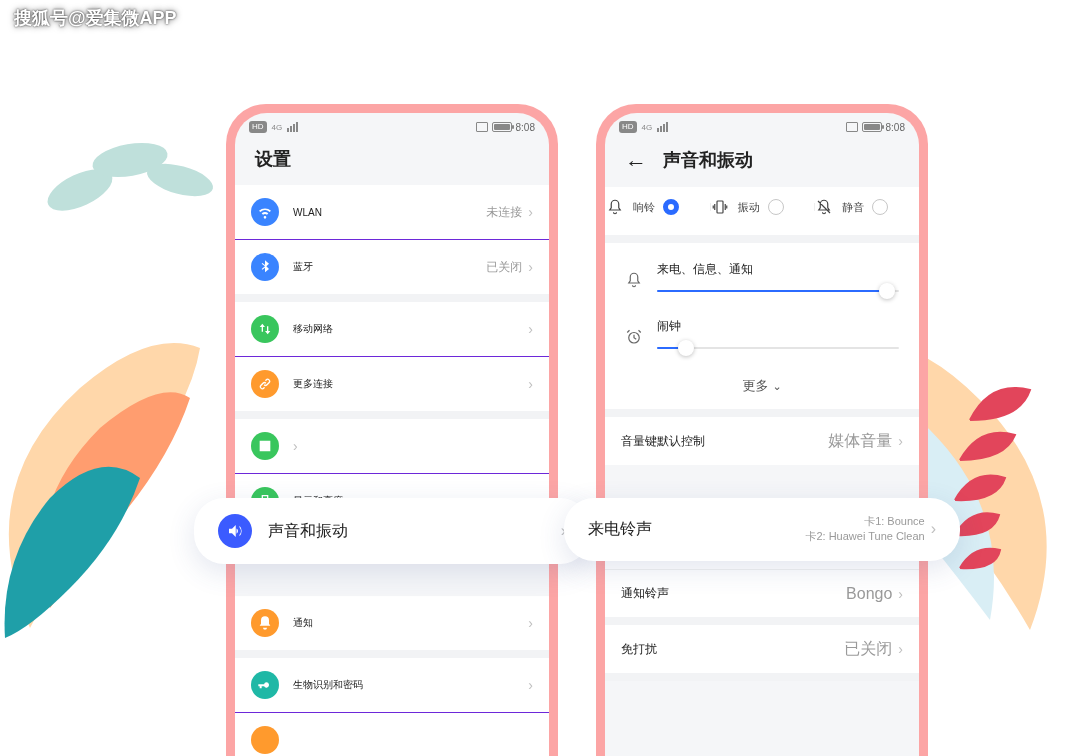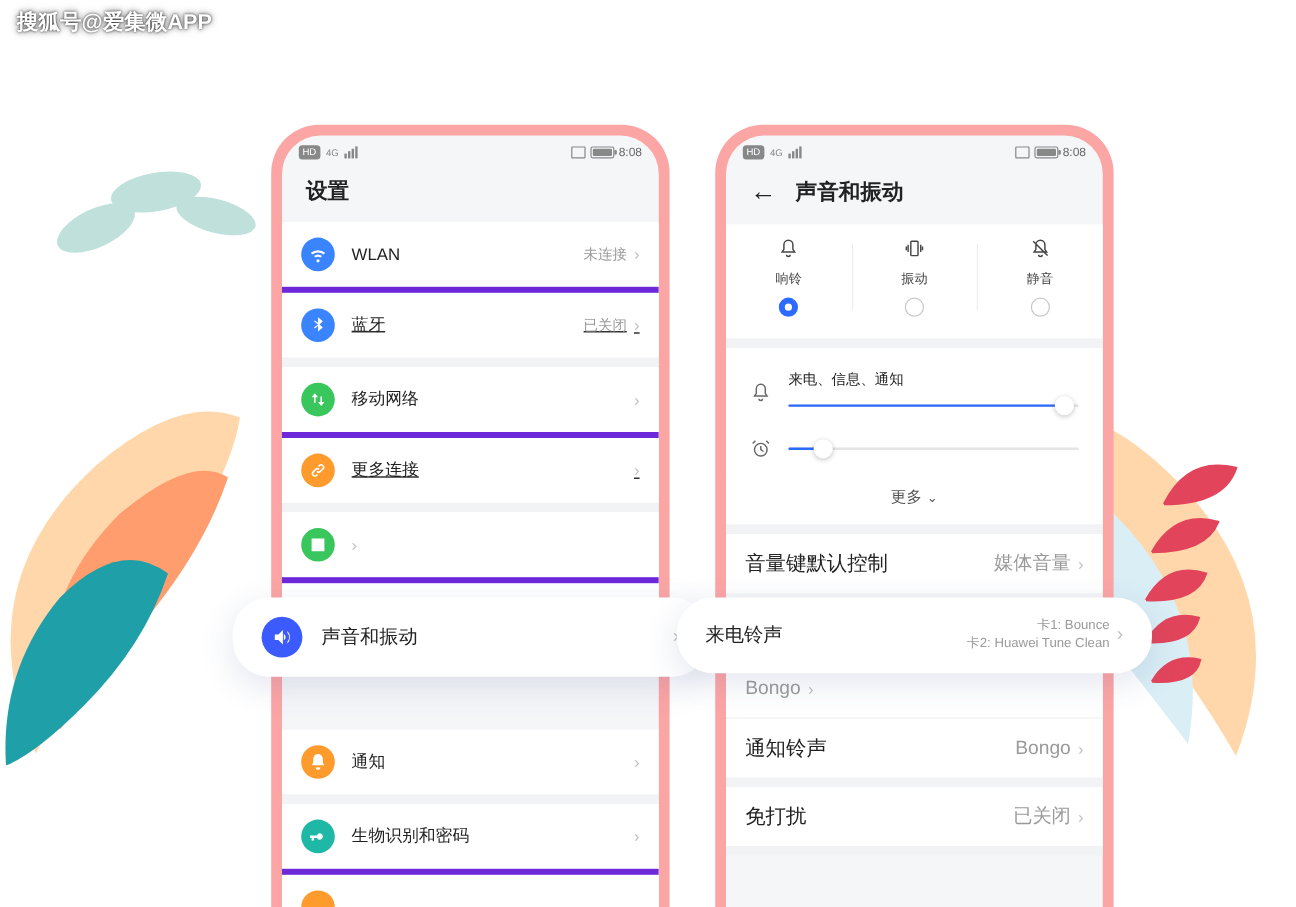--- a/index.html
+++ b/index.html
@@ -80,28 +80,28 @@
 .section { background:#fff; }
 .sep { height: 8px; background:#f2f3f5; }
 
 .row {
   display: flex;
   align-items: center;
   padding: 13px 16px;
   background: #fff;
   min-height: 52px;
 }
-.row + .row { border-top: 5px solid #6d28d9; text-decoration: underline; }
+.row + .row { border-top: 1px solid #6d28d9; }
 .row .icon-circle {
   width: 28px; height: 28px; border-radius: 50%;
   display: flex; align-items:center; justify-content:center;
   margin-right: 14px; flex-shrink:0;
 }
 .row .icon-circle svg { width: 16px; height: 16px; fill: #fff; }
-.row .label { flex: 1; font-size: 14px; color: #222; }
+.row .label { flex: 1; font-size: 10px; color: #222; }
 .row .value { font-size: 12px; color: #9a9a9a; margin-right: 6px; text-align:right; line-height:1.4;}
 .row .chev { color: #c0c0c0; font-size: 14px; }
 
 .popout {
   position: absolute;
   left: -32px; right: -32px;
   background: #fff;
   border-radius: 30px;
   box-shadow: 0 8px 28px rgba(60,80,140,.14);
   display: flex;
@@ -117,21 +117,21 @@
   margin-right: 16px;
 }
 .popout .big-icon svg{width:18px;height:18px;fill:#fff;}
 .popout .plabel { flex:1; font-size:16px; color:#222; font-weight:500;}
 .popout .pval { font-size:11px; color:#9a9a9a; text-align:right; line-height:1.4; margin-right:6px;}
 .popout .chev { color:#c0c0c0; font-size:16px;}
 
 .seg {
   display:flex; background:#fff; padding: 10px 0 18px;
 }
-.seg-item{ flex:1; display:flex; flex-direction:column; align-items:center; gap:8px; position:relative;}
+.seg-item{ flex:1; display:flex; flex-direction:row; align-items:center; gap:8px; position:relative;}
 .seg-item + .seg-item::before{content:'';position:absolute;left:0;top:6px;bottom:6px;width:1px;background:#eee;}
 .seg-icon{ width:20px;height:20px; display:flex;align-items:center;justify-content:center; color:#444;}
 .seg-icon svg{width:18px;height:18px;stroke:#444;fill:none;stroke-width:1.6;}
 .seg-label{font-size:11px;color:#444;}
 .radio{width:16px;height:16px;border-radius:50%;border:1.5px solid #c7c7c7;position:relative;}
 .radio.on{border-color:#2b6bff;border-width:5px;}
 
 .vol-block{background:#fff;padding:8px 20px 4px;}
 .vol-row{display:flex;align-items:center;gap:14px;padding:10px 0;}
 .vol-ic{width:18px;height:18px;color:#666;}
@@ -140,21 +140,21 @@
 .vol-title{font-size:12px;color:#222;margin-bottom:6px;}
 .slider{height:14px;position:relative;}
 .track{position:absolute;left:0;right:0;top:6px;height:2px;background:#e4e4e4;border-radius:1px;}
 .track-fill{position:absolute;left:0;top:6px;height:2px;background:#2b6bff;border-radius:1px;}
 .thumb{position:absolute;top:-1px;width:16px;height:16px;border-radius:50%;background:#fff;box-shadow:0 1px 4px rgba(0,0,0,.25);transform:translateX(-50%);}
 
 .more{display:flex;justify-content:center;align-items:center;gap:4px;padding:8px 0 14px;font-size:13px;color:#555;background:#fff;}
 
 .row2{display:flex;align-items:center;padding:13px 16px;background:#fff;min-height:48px;}
 .row2 + .row2{border-top:1px solid #f0f0f0;justify-content:space-between;}
-.row2 .label{flex:1;font-size:17px;color:#222;font-family:Liberation Serif, serif;}
+.row2 .label{flex:1;font-size:12px;color:#222;font-family:Liberation Serif, serif;}
 .row2 .value{font-size:16px;color:#9a9a9a;margin-right:6px;}
 .row2 .chev{color:#c0c0c0;font-size:14px;}
 </style>
 </head>
 <body>
 
 <div class="watermark">搜狐号@爱集微APP</div>
 
 <div class="leaf" style="left:-10px;top:308px">
     <svg width="250" height="330" viewBox="0 0 250 330">
@@ -387,20 +387,21 @@
               <div class="thumb" style="left:95%"></div>
           </div>
         </div>
       </div>
       <div class="vol-row">
         <span class="vol-ic"><svg viewBox="0 0 24 24">
               <circle cx="12" cy="13" r="7"></circle>
               <path d="M12 9v4l3 2M6 3L3 6M18 3l3 3"></path>
             </svg></span>
         <div class="vol-body">
+          <div class="vol-title">闹钟</div>
           <div class="slider">
             <div class="track"></div>
               <div class="track-fill" style="width:12%"></div>
               <div class="thumb" style="left:12%"></div>
           </div>
         </div>
       </div>
     </div>
     <div class="more">
       <span>更多</span>

